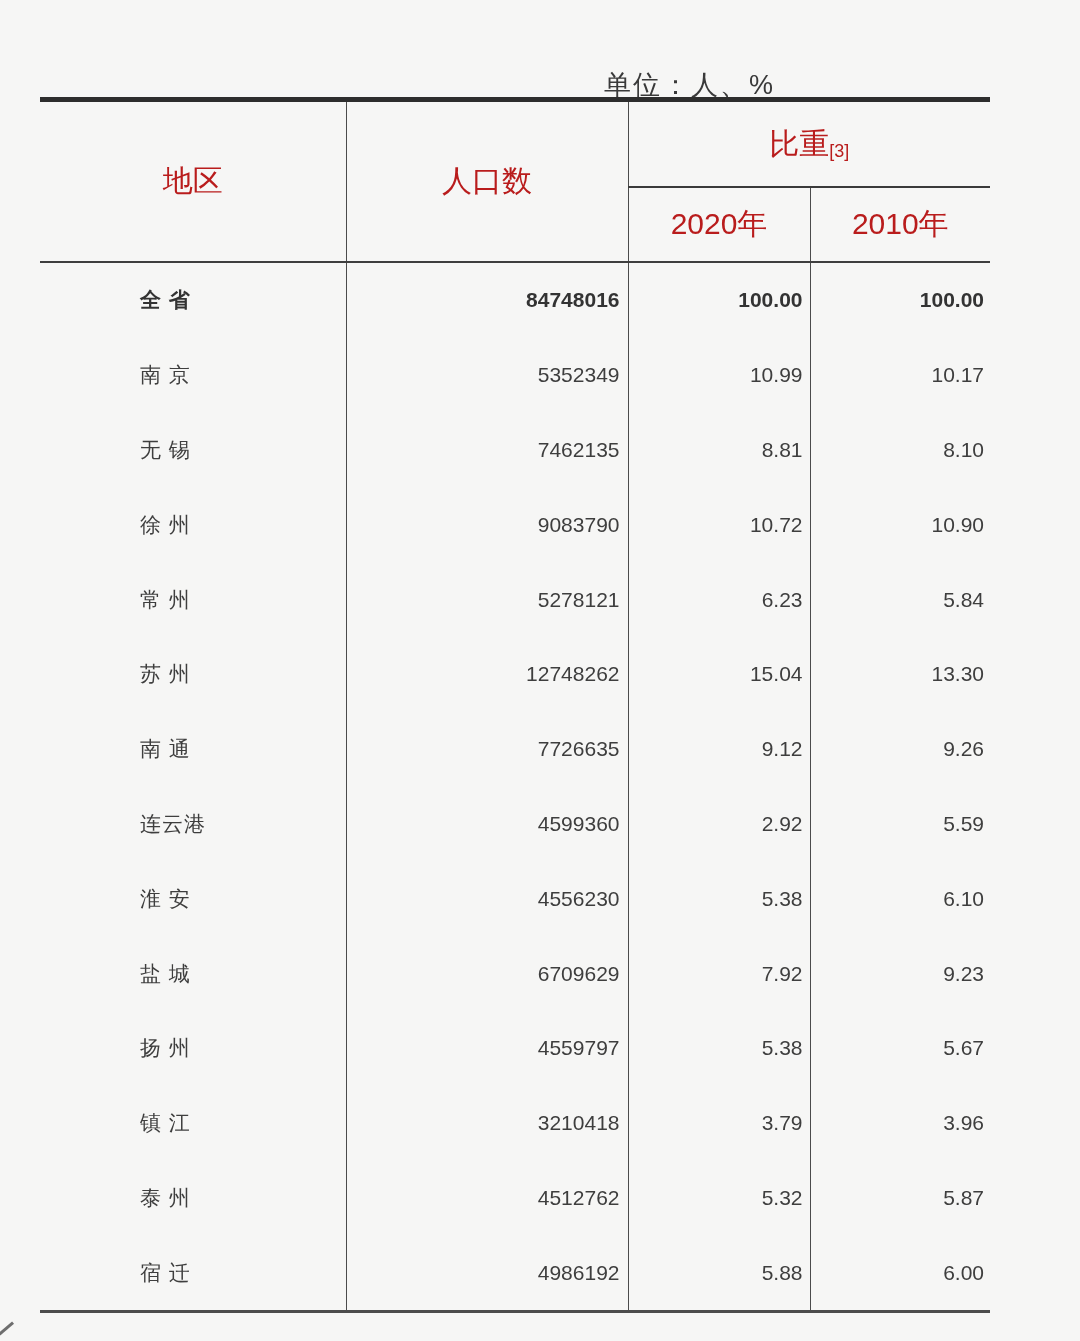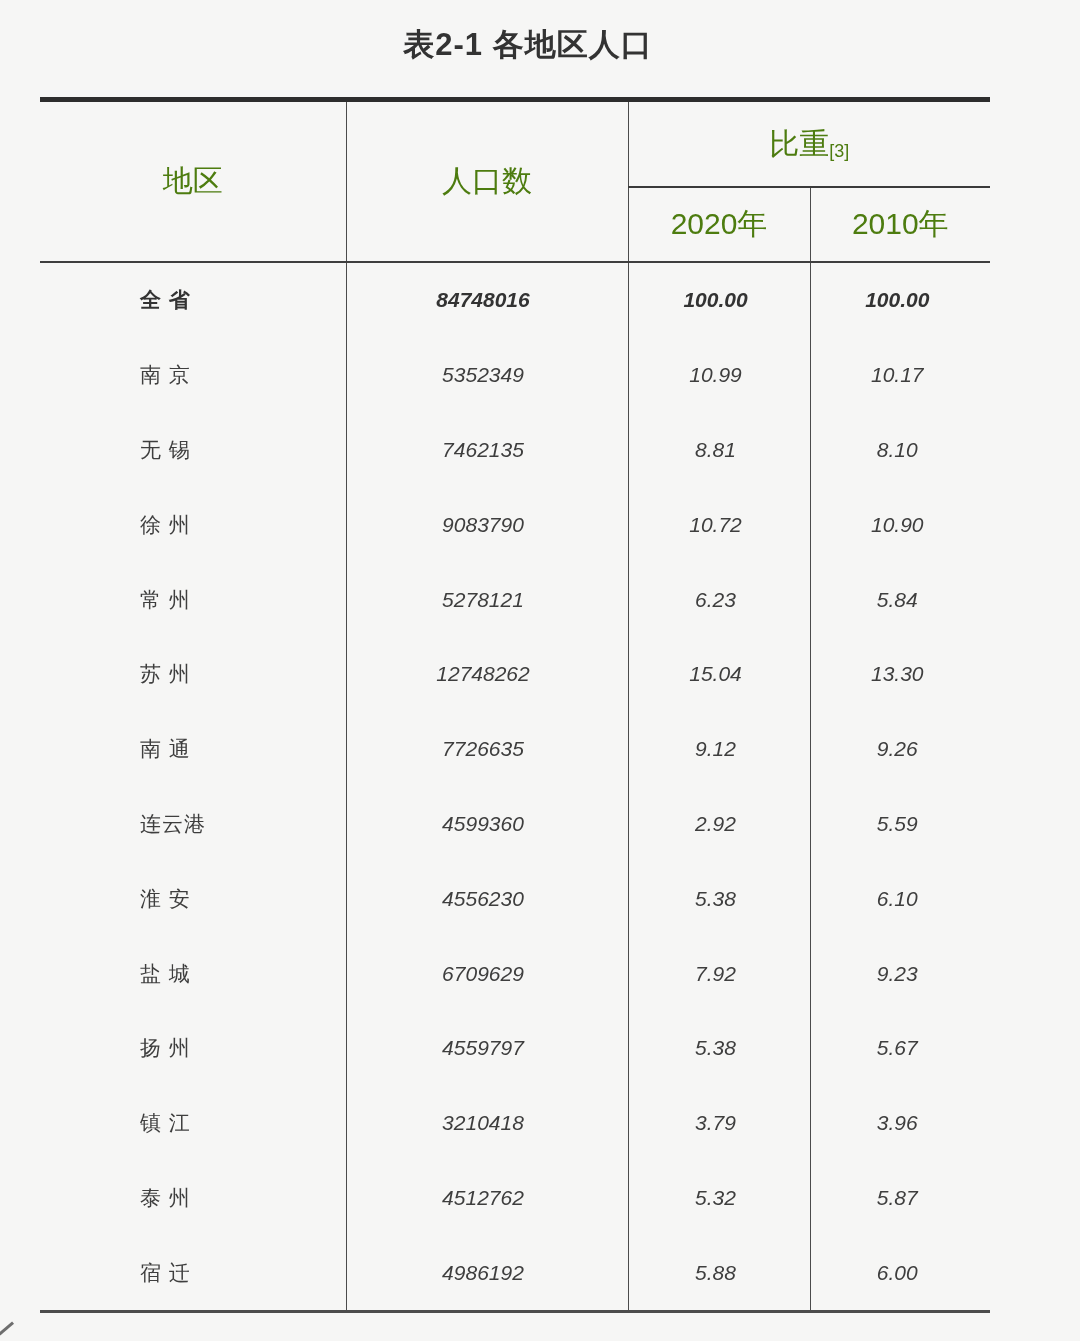--- a/index.html
+++ b/index.html
@@ -32,56 +32,56 @@
     table-layout:fixed;
     border-top:5px solid #2d2d2d;
     border-bottom:3.5px solid #4c4c4c;
   }
   col.c-region { width:306px; }
   col.c-pop    { width:282px; }
   col.c-2020   { width:182px; }
   col.c-2010   { width:180px; }
 
   th {
-    font-weight:400; font-size:30px; color:#4d7c0f;
+    font-weight:400; font-size:30px; color:#b91c1c;
     padding:0; vertical-align:middle;
   }
   .th-region, .th-pop { height:157px; border-bottom:2.5px solid #3e3e3e; }
   .th-region { border-right:1.5px solid #4b4b4b; }
   .th-pop    { border-right:1.5px solid #4b4b4b; }
   .th-share  { height:84px; border-bottom:2px solid #3a3a3a; }
   .fn { font-size:18px; position:relative; top:3px; letter-spacing:0; }
   .th-year   { height:73px; border-bottom:2.5px solid #3e3e3e; }
   .y2020     { border-right:1.5px solid #4b4b4b; }
 
   td {
     height:74.8px; padding:0; vertical-align:middle;
     font-size:21px; color:#3e3e3e;
   }
   .td-region { border-right:1.5px solid #4b4b4b; text-align:left; padding-left:100px; }
   .region    { display:inline-block; white-space:pre; letter-spacing:1px; }
-  .td-num    { text-align:center; font-variant-numeric:tabular-nums;font-style:italic; }
+  .td-num    { text-align:right; font-variant-numeric:tabular-nums; }
   .pop       { border-right:1.5px solid #4b4b4b; padding-right:8px; }
   .s2020     { border-right:1.5px solid #4b4b4b; padding-right:7px; }
   .s2010     { padding-right:6px; }
 
   tbody tr:first-child td { font-weight:700; color:#333; }
 
   .corner-mark {
     position:absolute; left:-3px; top:1327px;
     width:18px; height:2.5px; background:#6e6e6e;
     transform:rotate(-40deg);
   }
 </style>
 </head>
 <body>
 
 <div class="sheet">
 
-  <div class="title">表2-1 各地区人口</div>
+  <div class="unit">单位：人、%</div>
 
   <table class="pop-table">
     <colgroup>
       <col class="c-region">
         <col class="c-pop">
         <col class="c-2020">
         <col class="c-2010">
     </colgroup>
     <thead>
       <tr>

